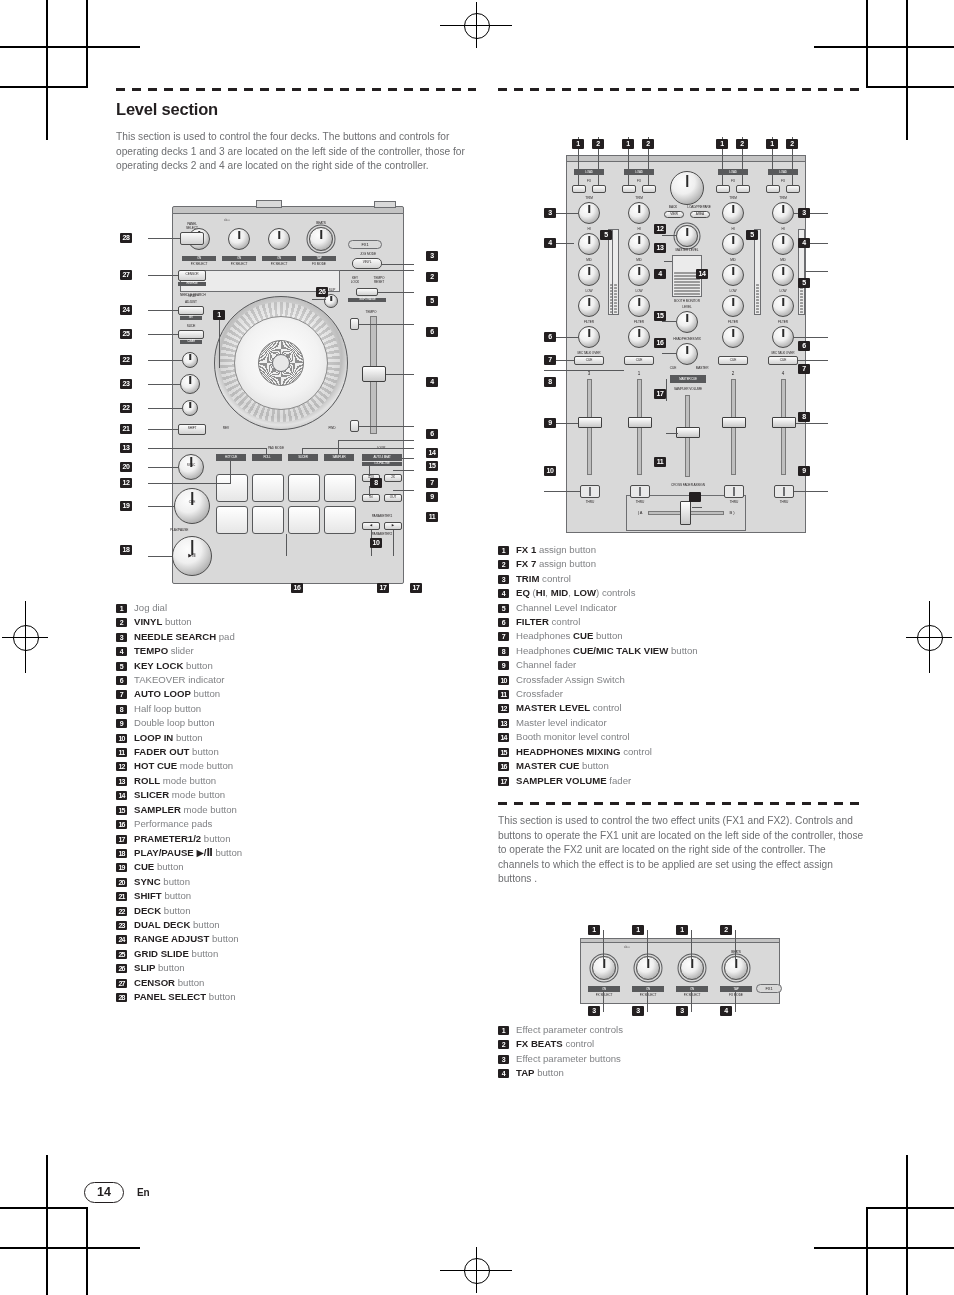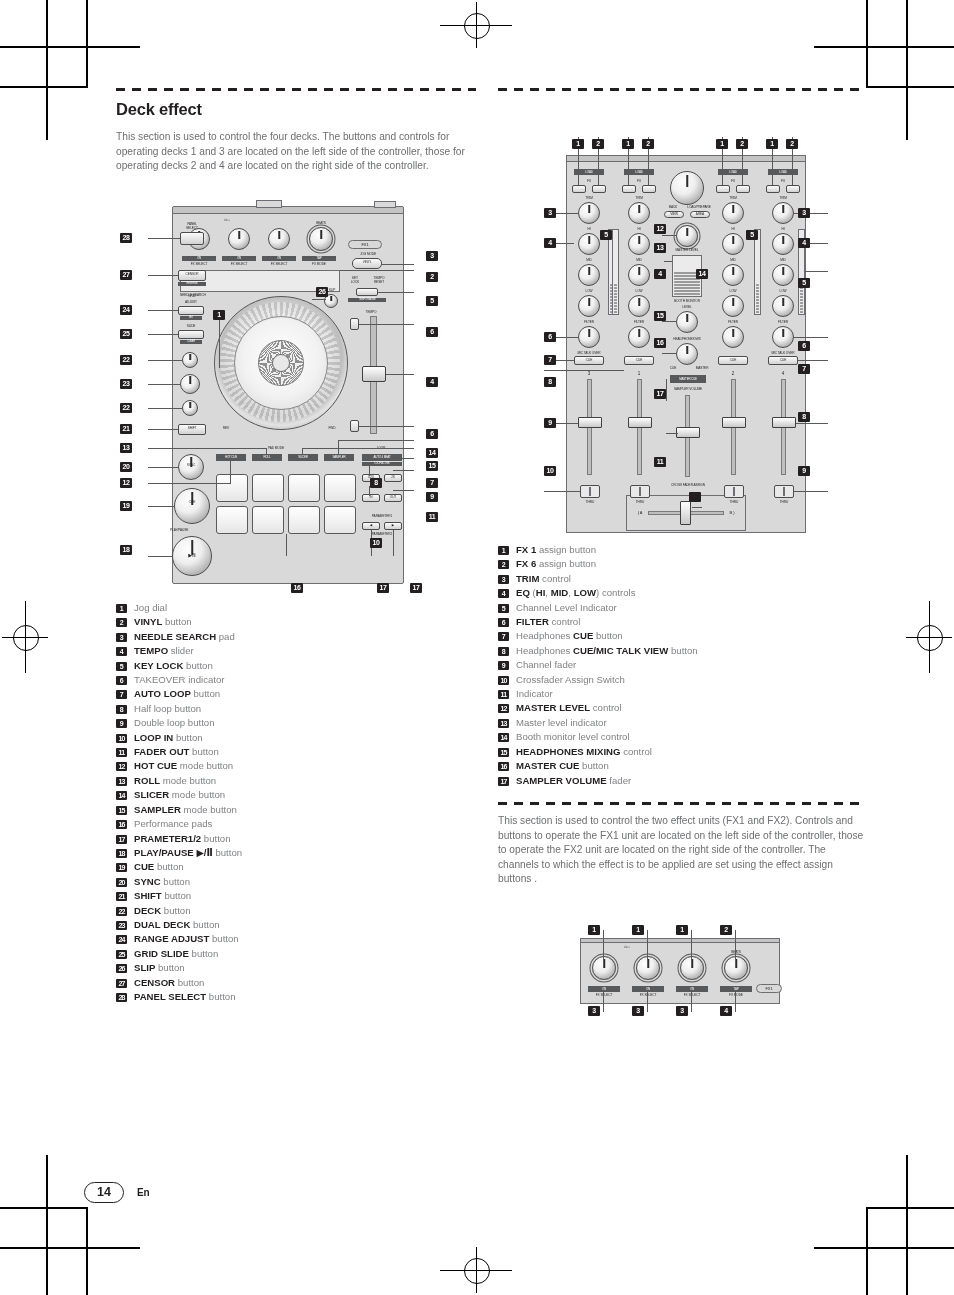--- a/index.html
+++ b/index.html
@@ -124,21 +124,21 @@
       <div class="c"></div>
   </div>
   <div class="reg" style="right:2px;top:601px;width:46px;height:72px;">
     <div class="h"></div>
       <div class="v"></div>
       <div class="c"></div>
   </div>
 
   <div class="col-left">
     <div class="dashrule"></div>
-    <h2 class="sec">Deck effect</h2>
+    <h2 class="sec">Level section</h2>
     <p class="body">This section is used to control the four decks. The buttons and controls for operating decks 1 and 3 are located on the left side of the controller, those for operating decks 2 and 4 are located on the right side of the controller.</p>
   </div>
 
   <div class="art" style="left:116px;top:198px;width:320px;height:390px;">
 
     <div class="panel" style="left:56px;top:14px;width:232px;height:372px;border-radius:2px;"></div>
     <div class="panel dark" style="left:56px;top:8px;width:232px;height:8px;border-radius:2px 2px 0 0;"></div>
     <div class="panel" style="left:140px;top:2px;width:26px;height:8px;"></div>
     <div class="panel" style="left:258px;top:3px;width:22px;height:7px;"></div>
 
@@ -715,21 +715,21 @@
     <div class="cal" style="left:689px;top:492px;"></div>
   </div>
 
   <ul class="legend" style="position:absolute;left:498px;top:543px;width:340px;">
       <li>
         <span class="num">1</span>
         <span class="lt"><b>FX 1</b> assign button</span>
       </li>
       <li>
         <span class="num">2</span>
-        <span class="lt"><b>FX 6</b> assign button</span>
+        <span class="lt"><b>FX 7</b> assign button</span>
       </li>
       <li>
         <span class="num">3</span>
         <span class="lt"><b>TRIM</b> control</span>
       </li>
       <li>
         <span class="num">4</span>
         <span class="lt"><b>EQ</b> (<b>HI</b>, <b>MID</b>, <b>LOW</b>) controls</span>
       </li>
       <li>
@@ -751,21 +751,21 @@
       <li>
         <span class="num">9</span>
         <span class="lt">Channel fader</span>
       </li>
       <li>
         <span class="num w2">10</span>
         <span class="lt">Crossfader Assign Switch</span>
       </li>
       <li>
         <span class="num w2">11</span>
-        <span class="lt">Indicator</span>
+        <span class="lt">Crossfader</span>
       </li>
       <li>
         <span class="num w2">12</span>
         <span class="lt"><b>MASTER LEVEL</b> control</span>
       </li>
       <li>
         <span class="num w2">13</span>
         <span class="lt">Master level indicator</span>
       </li>
       <li>
@@ -827,19 +827,37 @@
     <div class="cal" style="left:588px;top:925px;">1</div>
     <div class="cal" style="left:632px;top:925px;">1</div>
     <div class="cal" style="left:676px;top:925px;">1</div>
     <div class="cal" style="left:720px;top:925px;">2</div>
     <div class="cal" style="left:588px;top:1006px;">3</div>
     <div class="cal" style="left:632px;top:1006px;">3</div>
     <div class="cal" style="left:676px;top:1006px;">3</div>
     <div class="cal" style="left:720px;top:1006px;">4</div>
   </div>
 
+  <ul class="legend" style="position:absolute;left:498px;top:1023px;width:300px;">
+      <li>
+        <span class="num">1</span>
+        <span class="lt">Effect parameter controls</span>
+      </li>
+      <li>
+        <span class="num">2</span>
+        <span class="lt"><b>FX BEATS</b> control</span>
+      </li>
+      <li>
+        <span class="num">3</span>
+        <span class="lt">Effect parameter buttons</span>
+      </li>
+      <li>
+        <span class="num">4</span>
+        <span class="lt"><b>TAP</b> button</span>
+      </li>
+    </ul>
 
   <div class="footer">
     <div class="pagepill">14</div>
     <div class="lang">En</div>
   </div>
 
 </div>
 
 </body></html>

